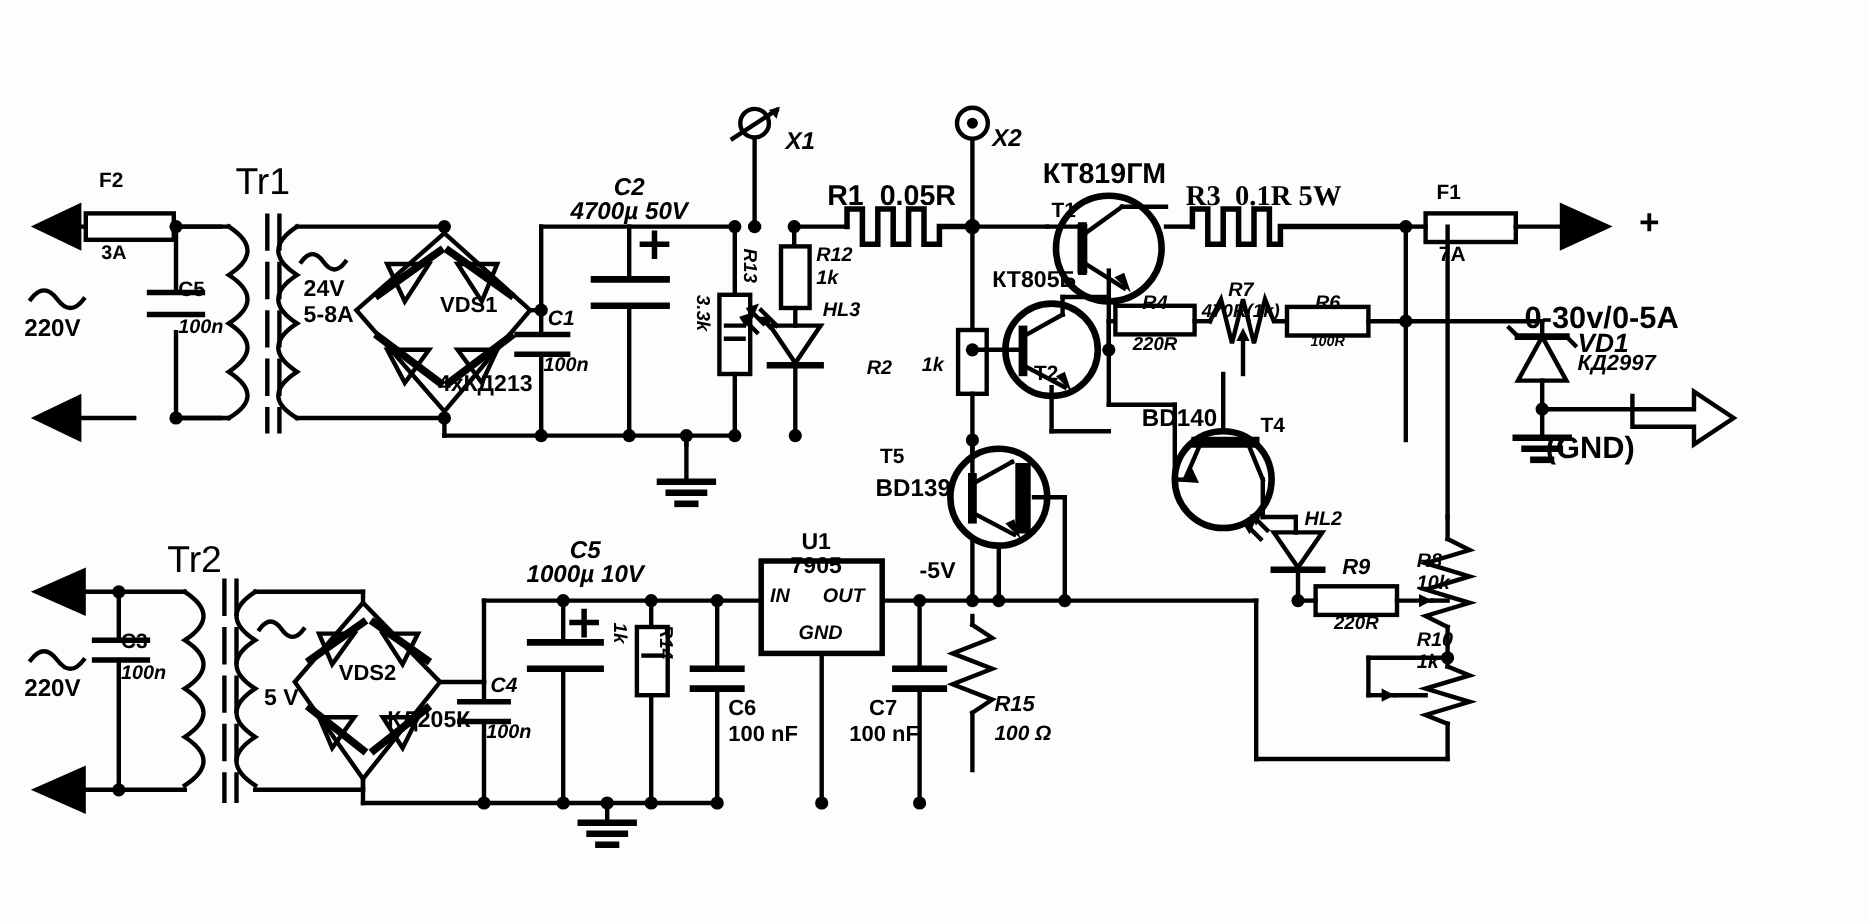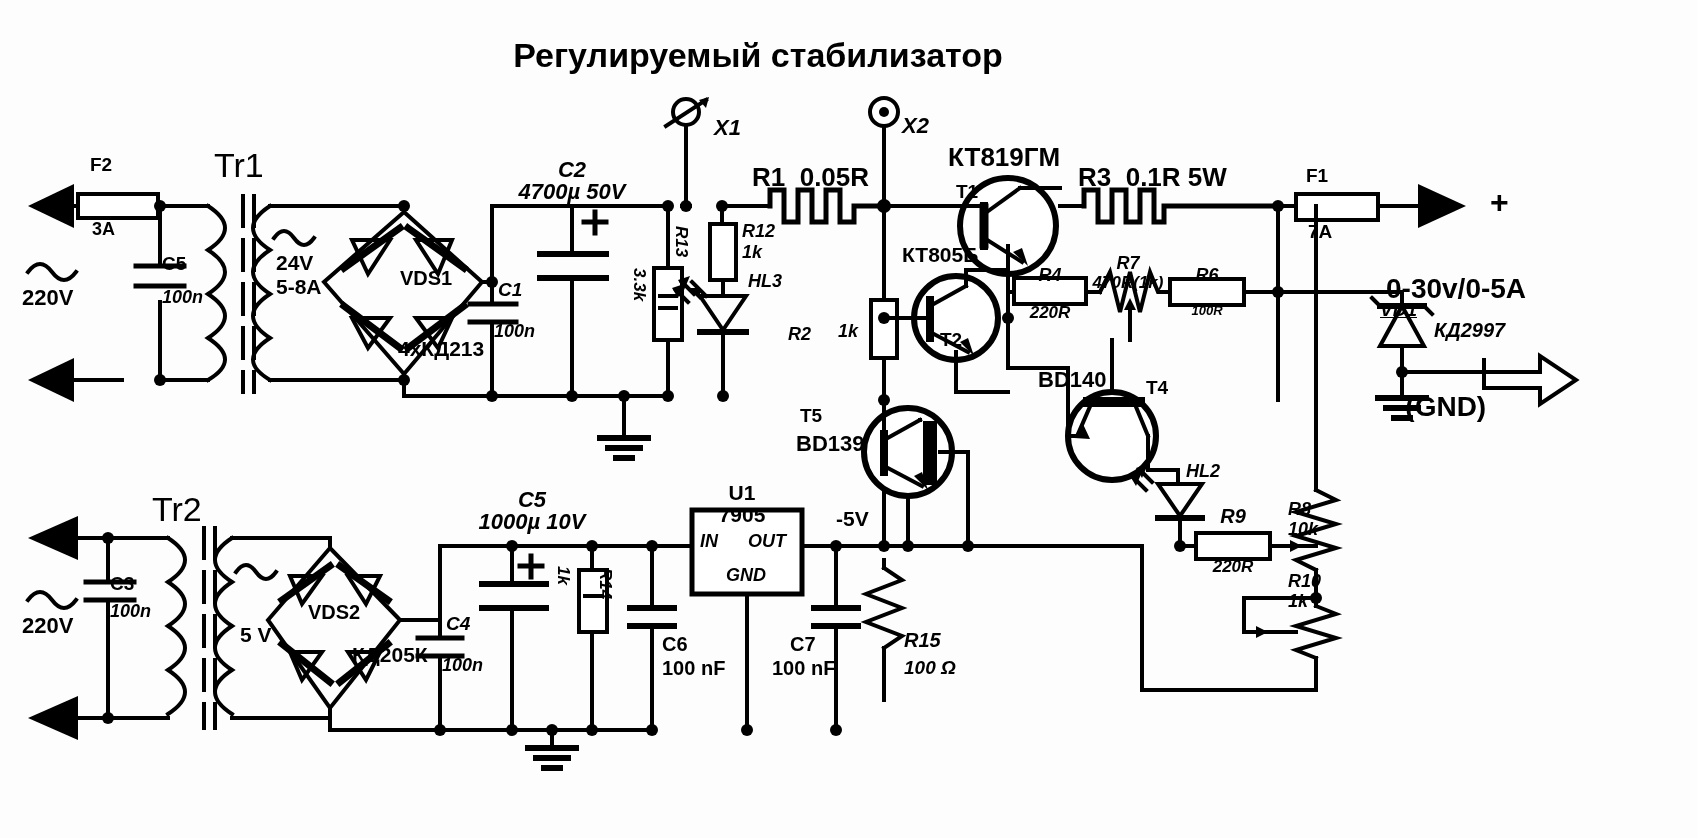--- a/index.html
+++ b/index.html
@@ -39,21 +39,20 @@
     font-size: 34px;
     font-weight: bold;
     letter-spacing: 0px;
   }
 </style>
 </head>
 <body>
 
 <div id="sheet">
 
-  <div class="lbl title ctr" style="left:758px; top:38px;">Регулируемый стабилизатор</div>
 
   <svg id="schematic-svg" viewBox="0 0 1698 838">
     <g stroke="#000" stroke-width="4" fill="none" stroke-linecap="square">
 
       <path d="M72 206 H122"></path>
       <path d="M72 380 H122"></path>
       <path d="M158 206 H200"></path>
       <path d="M158 380 H200"></path>
 
       <rect x="78" y="194" width="80" height="24" fill="#fff"></rect>
@@ -454,33 +453,33 @@
   <div class="lbl bold" style="left:752px; top:164px; font-size:26px;">R1  0.05R</div>
 
   <div class="lbl ital" style="left:788px; top:302px; font-size:18px;margin-top:23px;">R2</div>
   <div class="lbl ital" style="left:838px; top:322px; font-size:18px;">1k</div>
 
   <div class="lbl bold" style="left:948px; top:144px; font-size:26px;">КТ819ГМ</div>
   <div class="lbl bold" style="left:956px; top:182px; font-size:19px;">T1</div>
   <div class="lbl bold" style="left:902px; top:244px; font-size:21px;">КТ805Б</div>
   <div class="lbl bold" style="left:940px; top:330px; font-size:19px;">T2</div>
 
-  <div class="lbl bold" style="left:1078px; top:164px; font-size:26px;">R3  0.1R 5W</div>
+  <div class="lbl bold" style="left:1078px; top:164px; font-size:26px;font-family:Liberation Serif, serif;">R3  0.1R 5W</div>
 
   <div class="lbl ital ctr" style="left:1050px; top:266px; font-size:18px;">R4</div>
   <div class="lbl ital ctr" style="left:1050px; top:304px; font-size:17px;">220R</div>
   <div class="lbl ital ctr" style="left:1128px; top:254px; font-size:18px;">R7</div>
   <div class="lbl ital ctr" style="left:1128px; top:274px; font-size:17px;">470R(1k)</div>
   <div class="lbl ital ctr" style="left:1207px; top:266px; font-size:18px;">R6</div>
   <div class="lbl ital ctr" style="left:1207px; top:304px; font-size:13px;">100R</div>
 
   <div class="lbl bold" style="left:1306px; top:166px; font-size:19px;">F1</div>
   <div class="lbl bold" style="left:1308px; top:222px; font-size:19px;">7A</div>
 
-  <div class="lbl ital" style="left:1380px; top:300px; font-size:19px;text-decoration:underline;">VD1</div>
+  <div class="lbl ital" style="left:1434px; top:300px; font-size:24px;">VD1</div>
   <div class="lbl ital" style="left:1434px; top:320px; font-size:20px;">КД2997</div>
   <div class="lbl bold" style="left:1490px; top:186px; font-size:32px;">+</div>
   <div class="lbl bold" style="left:1386px; top:274px; font-size:28px;">0-30v/0-5A</div>
   <div class="lbl bold" style="left:1396px; top:392px; font-size:28px;">-(GND)</div>
 
   <div class="lbl bold" style="left:1038px; top:368px; font-size:22px;">BD140</div>
   <div class="lbl bold" style="left:1146px; top:378px; font-size:19px;">T4</div>
 
   <div class="lbl bold" style="left:800px; top:406px; font-size:19px;">T5</div>
   <div class="lbl bold" style="left:796px; top:432px; font-size:22px;">BD139</div>

